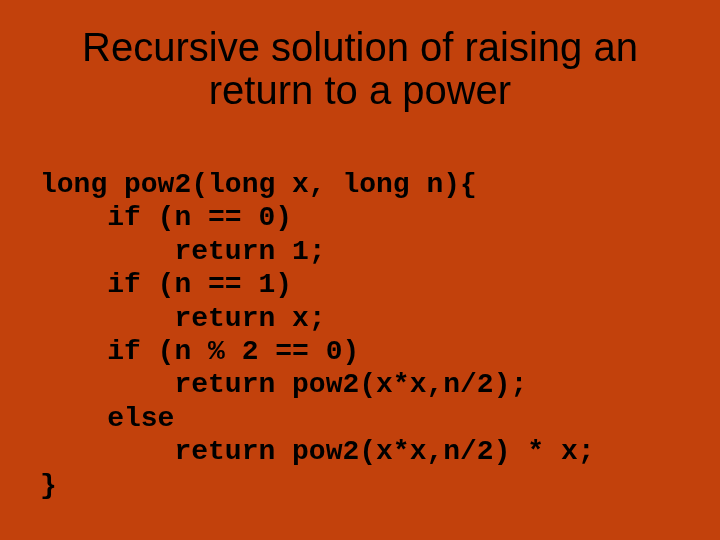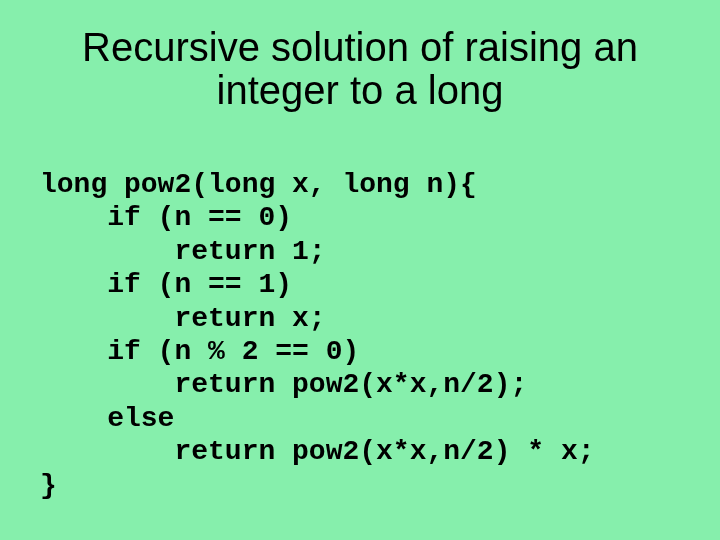--- a/index.html
+++ b/index.html
@@ -4,21 +4,21 @@
 <style>
   html, body {
     margin: 0;
     padding: 0;
     background: #ffffff;
   }
   .slide {
     position: relative;
     width: 720px;
     height: 540px;
-    background: #86efac;
+    background: #c2410c;
     overflow: hidden;
     font-family: "Liberation Sans", sans-serif;
     color: #000000;
   }
   .slide-title {
     position: absolute;
     top: 26px;
     left: 0;
     width: 720px;
     margin: 0;
@@ -43,21 +43,21 @@
     white-space: pre;
     color: #000000;
   }
 </style>
 </head>
 <body>
 
 <div class="slide">
   <h1 class="slide-title">
     <span class="title-line">Recursive solution of raising an</span>
-    <span class="title-line">integer to a long</span>
+    <span class="title-line">return to a power</span>
   </h1>
   <pre class="code-block">long pow2(long x, long n){
     if (n == 0)
         return 1;
     if (n == 1)
         return x;
     if (n % 2 == 0)
         return pow2(x*x,n/2);
     else
         return pow2(x*x,n/2) * x;

